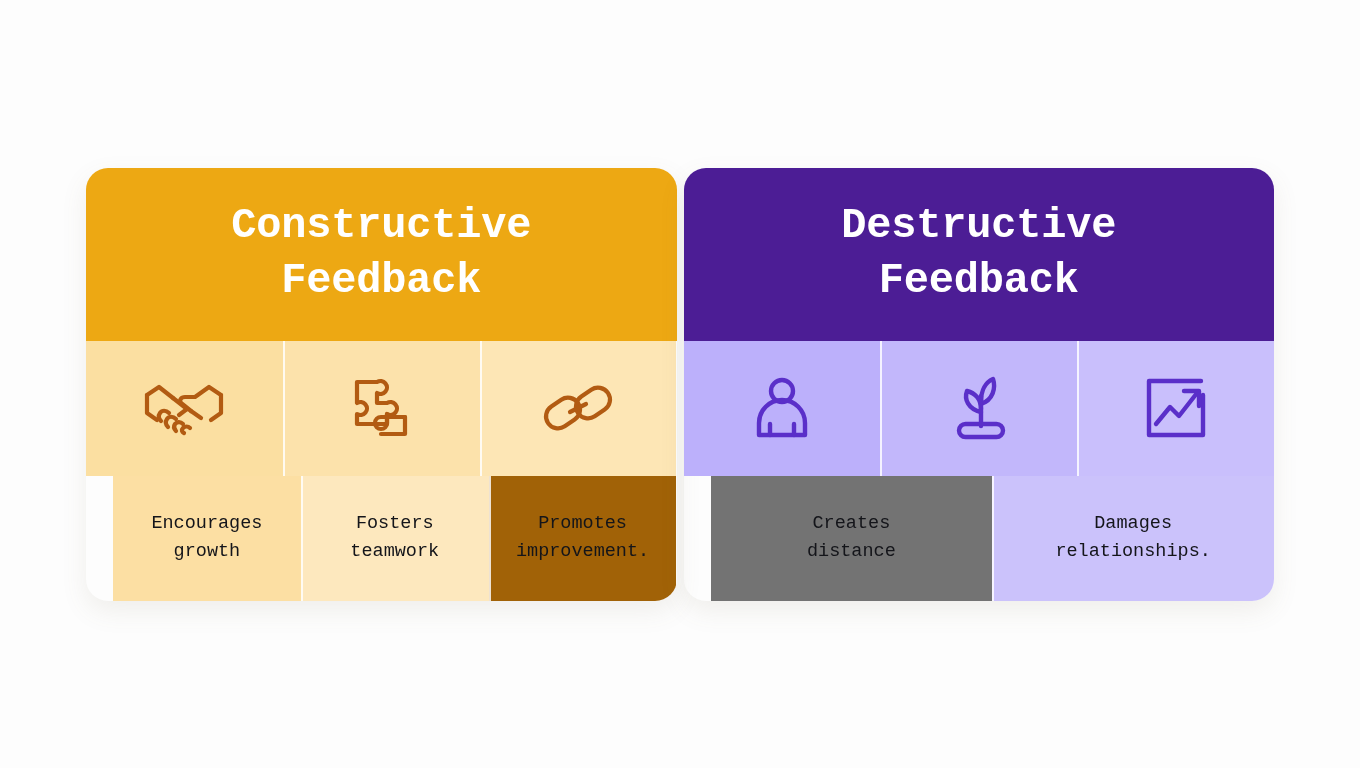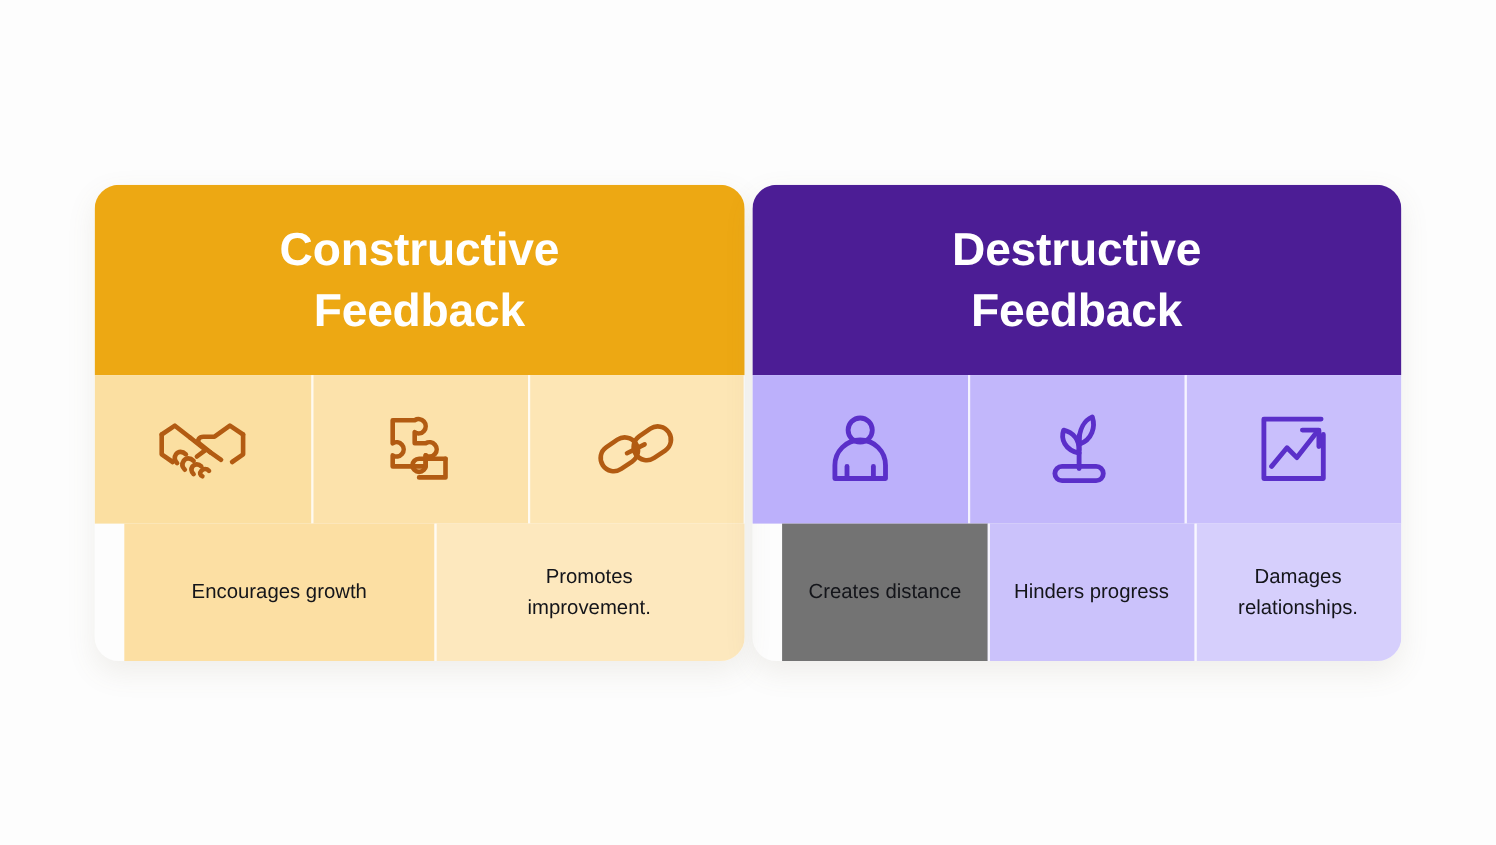--- a/index.html
+++ b/index.html
@@ -32,20 +32,21 @@
   }
 
   .panel {
     flex: 1 1 0;
     display: flex;
     flex-direction: column;
     border-radius: 22px;
     overflow: hidden;
     box-shadow: 0 10px 26px rgba(120, 110, 80, 0.10);
     position: relative;
+    font-family: Liberation Mono, monospace;
   }
 
   .panel-header {
     height: 173px;
     flex: 0 0 173px;
     display: flex;
     align-items: center;
     justify-content: center;
     text-align: center;
   }
@@ -110,21 +111,21 @@
     max-width: 165px;
   }
 
   
   .panel-constructive .panel-header { background: #eda813; }
   .panel-constructive .icon-cell:nth-child(1) { background: #fbdfa1; }
   .panel-constructive .icon-cell:nth-child(2) { background: #fce2ab; }
   .panel-constructive .icon-cell:nth-child(3) { background: #fde6b5; }
   .panel-constructive .caption-cell:nth-child(1) { background: #fcdfa3; }
   .panel-constructive .caption-cell:nth-child(2) { background: #fde8be; }
-  .panel-constructive .caption-cell:nth-child(3) { background: #e5e5e5; }
+  .panel-constructive .caption-cell:nth-child(3) { background: #a16207; }
 
   
   .panel-destructive .panel-header { background: #4c1d95; }
   .panel-destructive .icon-cell:nth-child(1) { background: #bcb0fb; }
   .panel-destructive .icon-cell:nth-child(2) { background: #c2b7fb; }
   .panel-destructive .icon-cell:nth-child(3) { background: #c9bffc; }
   .panel-destructive .caption-cell:nth-child(1) { background: #737373; }
   .panel-destructive .caption-cell:nth-child(2) { background: #cbc2fb; }
   .panel-destructive .caption-cell:nth-child(3) { background: #d6cffc; justify-content: flex-end; }
 </style>
@@ -180,20 +181,23 @@
           </span>
         </div>
 
       </div>
 
       <div class="caption-row">
         <div class="cell caption-cell">
           <p class="caption-text">Encourages growth</p>
         </div>
         <div class="cell caption-cell">
+          <p class="caption-text">Fosters teamwork</p>
+        </div>
+        <div class="cell caption-cell">
           <p class="caption-text">Promotes improvement.</p>
         </div>
       </div>
 
     </section>
 
     <section class="panel panel-destructive">
 
       <div class="panel-header">
         <h2 class="panel-title">Destructive Feedback</h2>
@@ -233,23 +237,20 @@
           </span>
         </div>
 
       </div>
 
       <div class="caption-row">
         <div class="cell caption-cell">
           <p class="caption-text">Creates distance</p>
         </div>
         <div class="cell caption-cell">
-          <p class="caption-text">Hinders progress</p>
-        </div>
-        <div class="cell caption-cell">
           <p class="caption-text">Damages relationships.</p>
         </div>
       </div>
 
     </section>
 
   </div>
 </div>
 
 </body></html>

